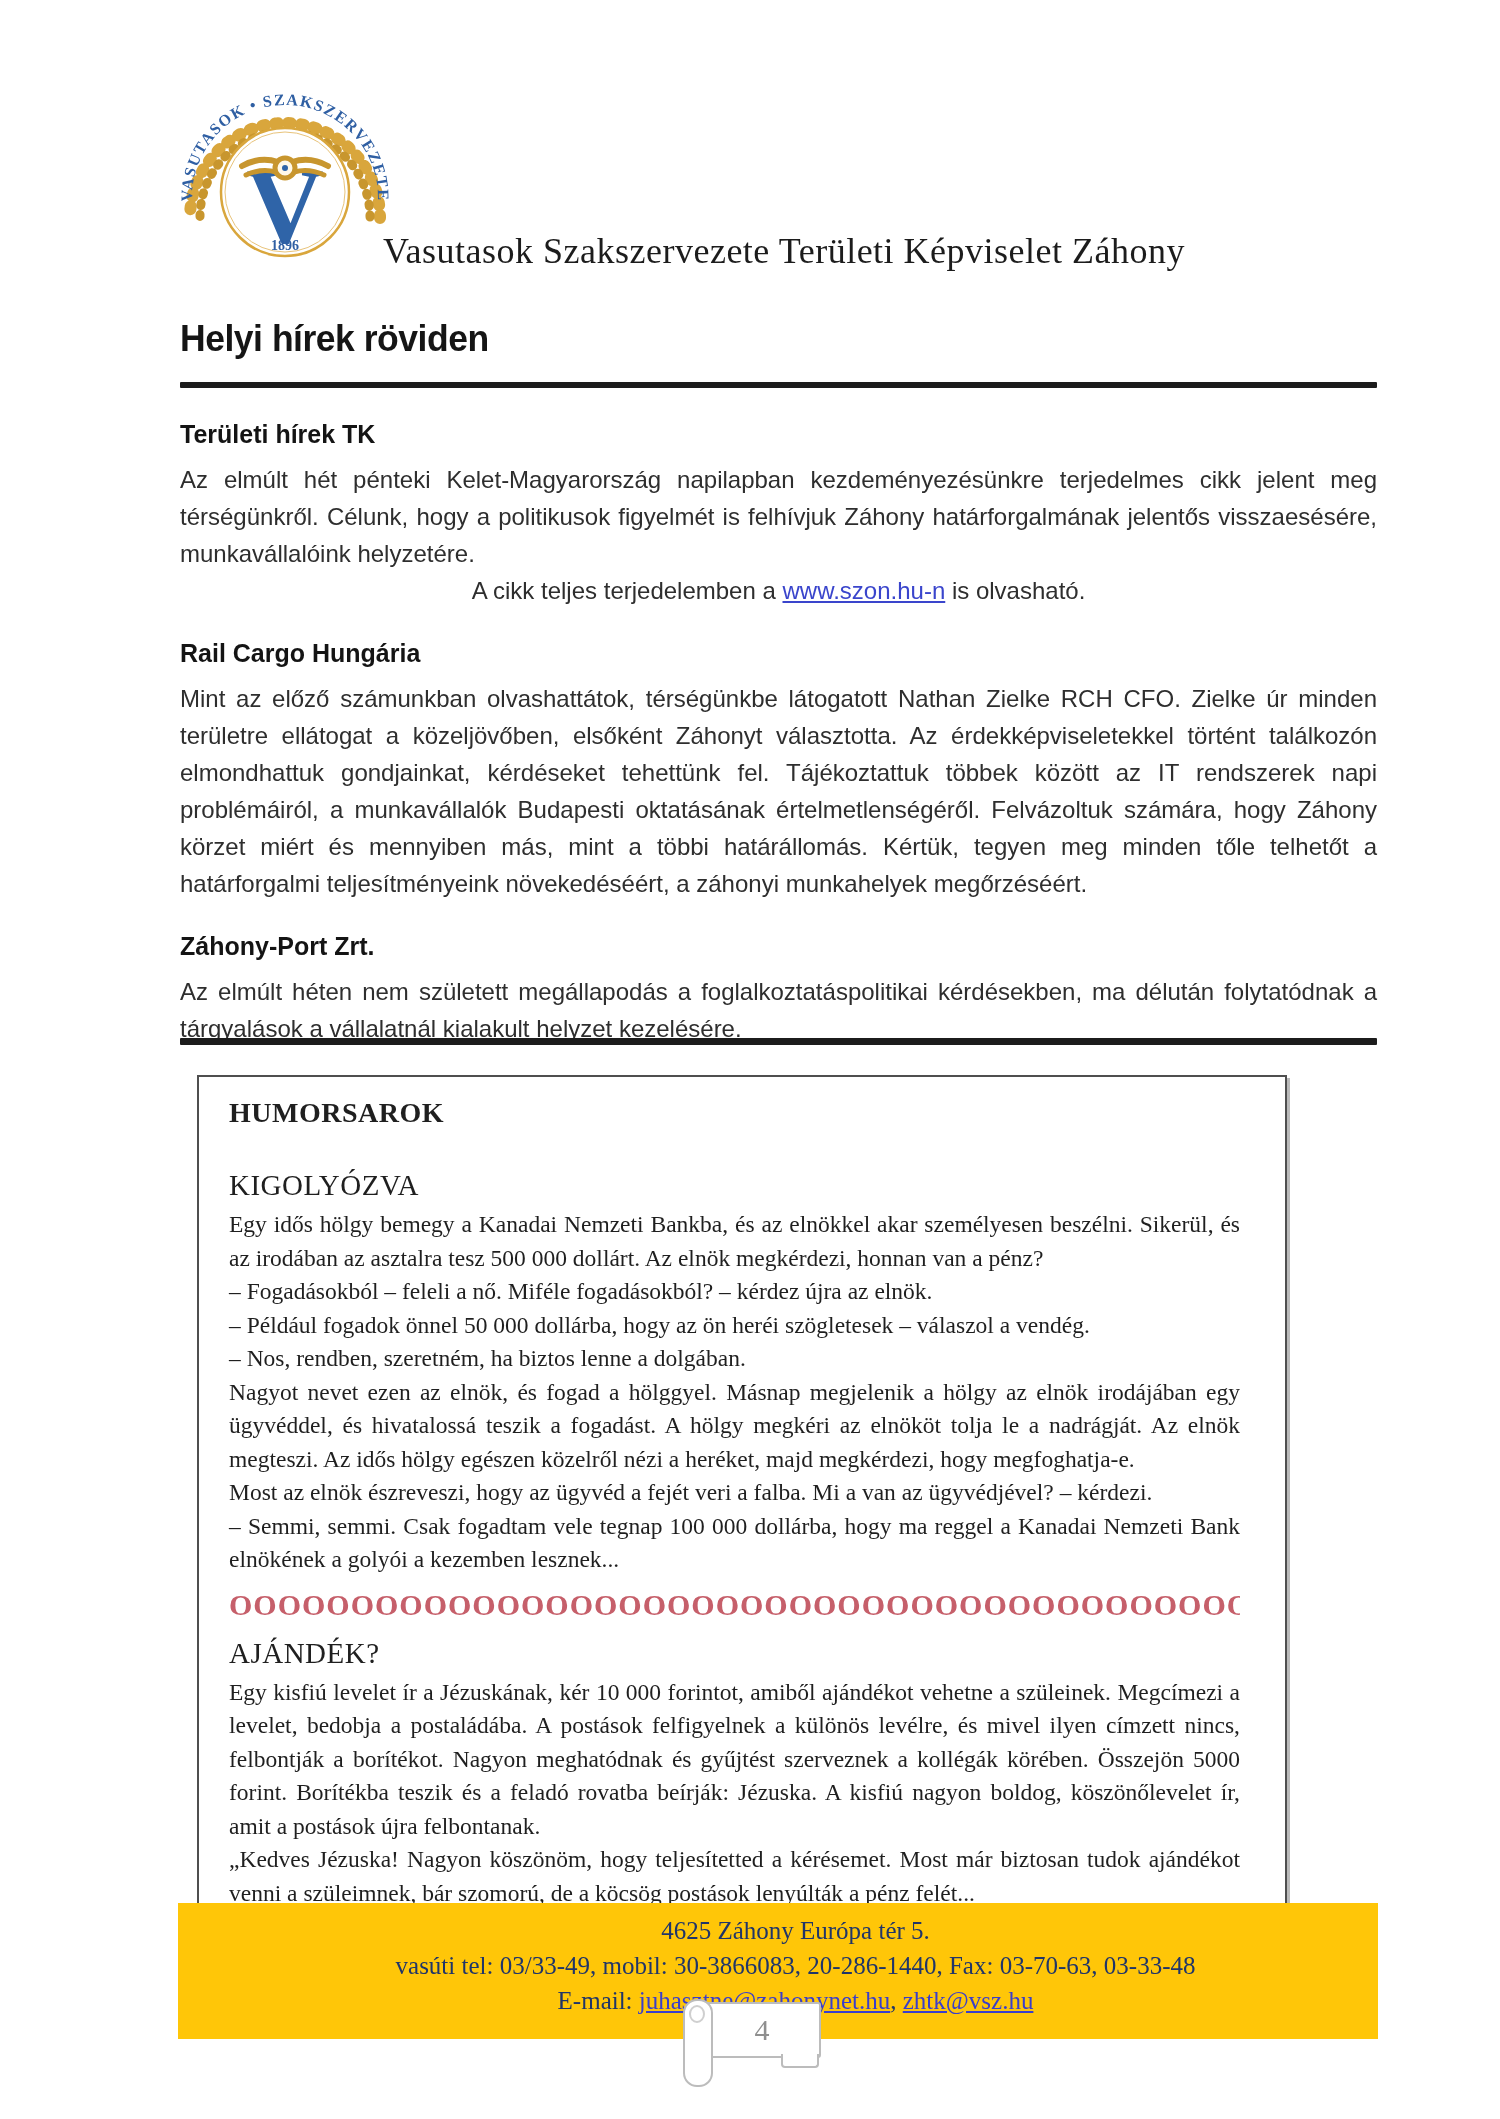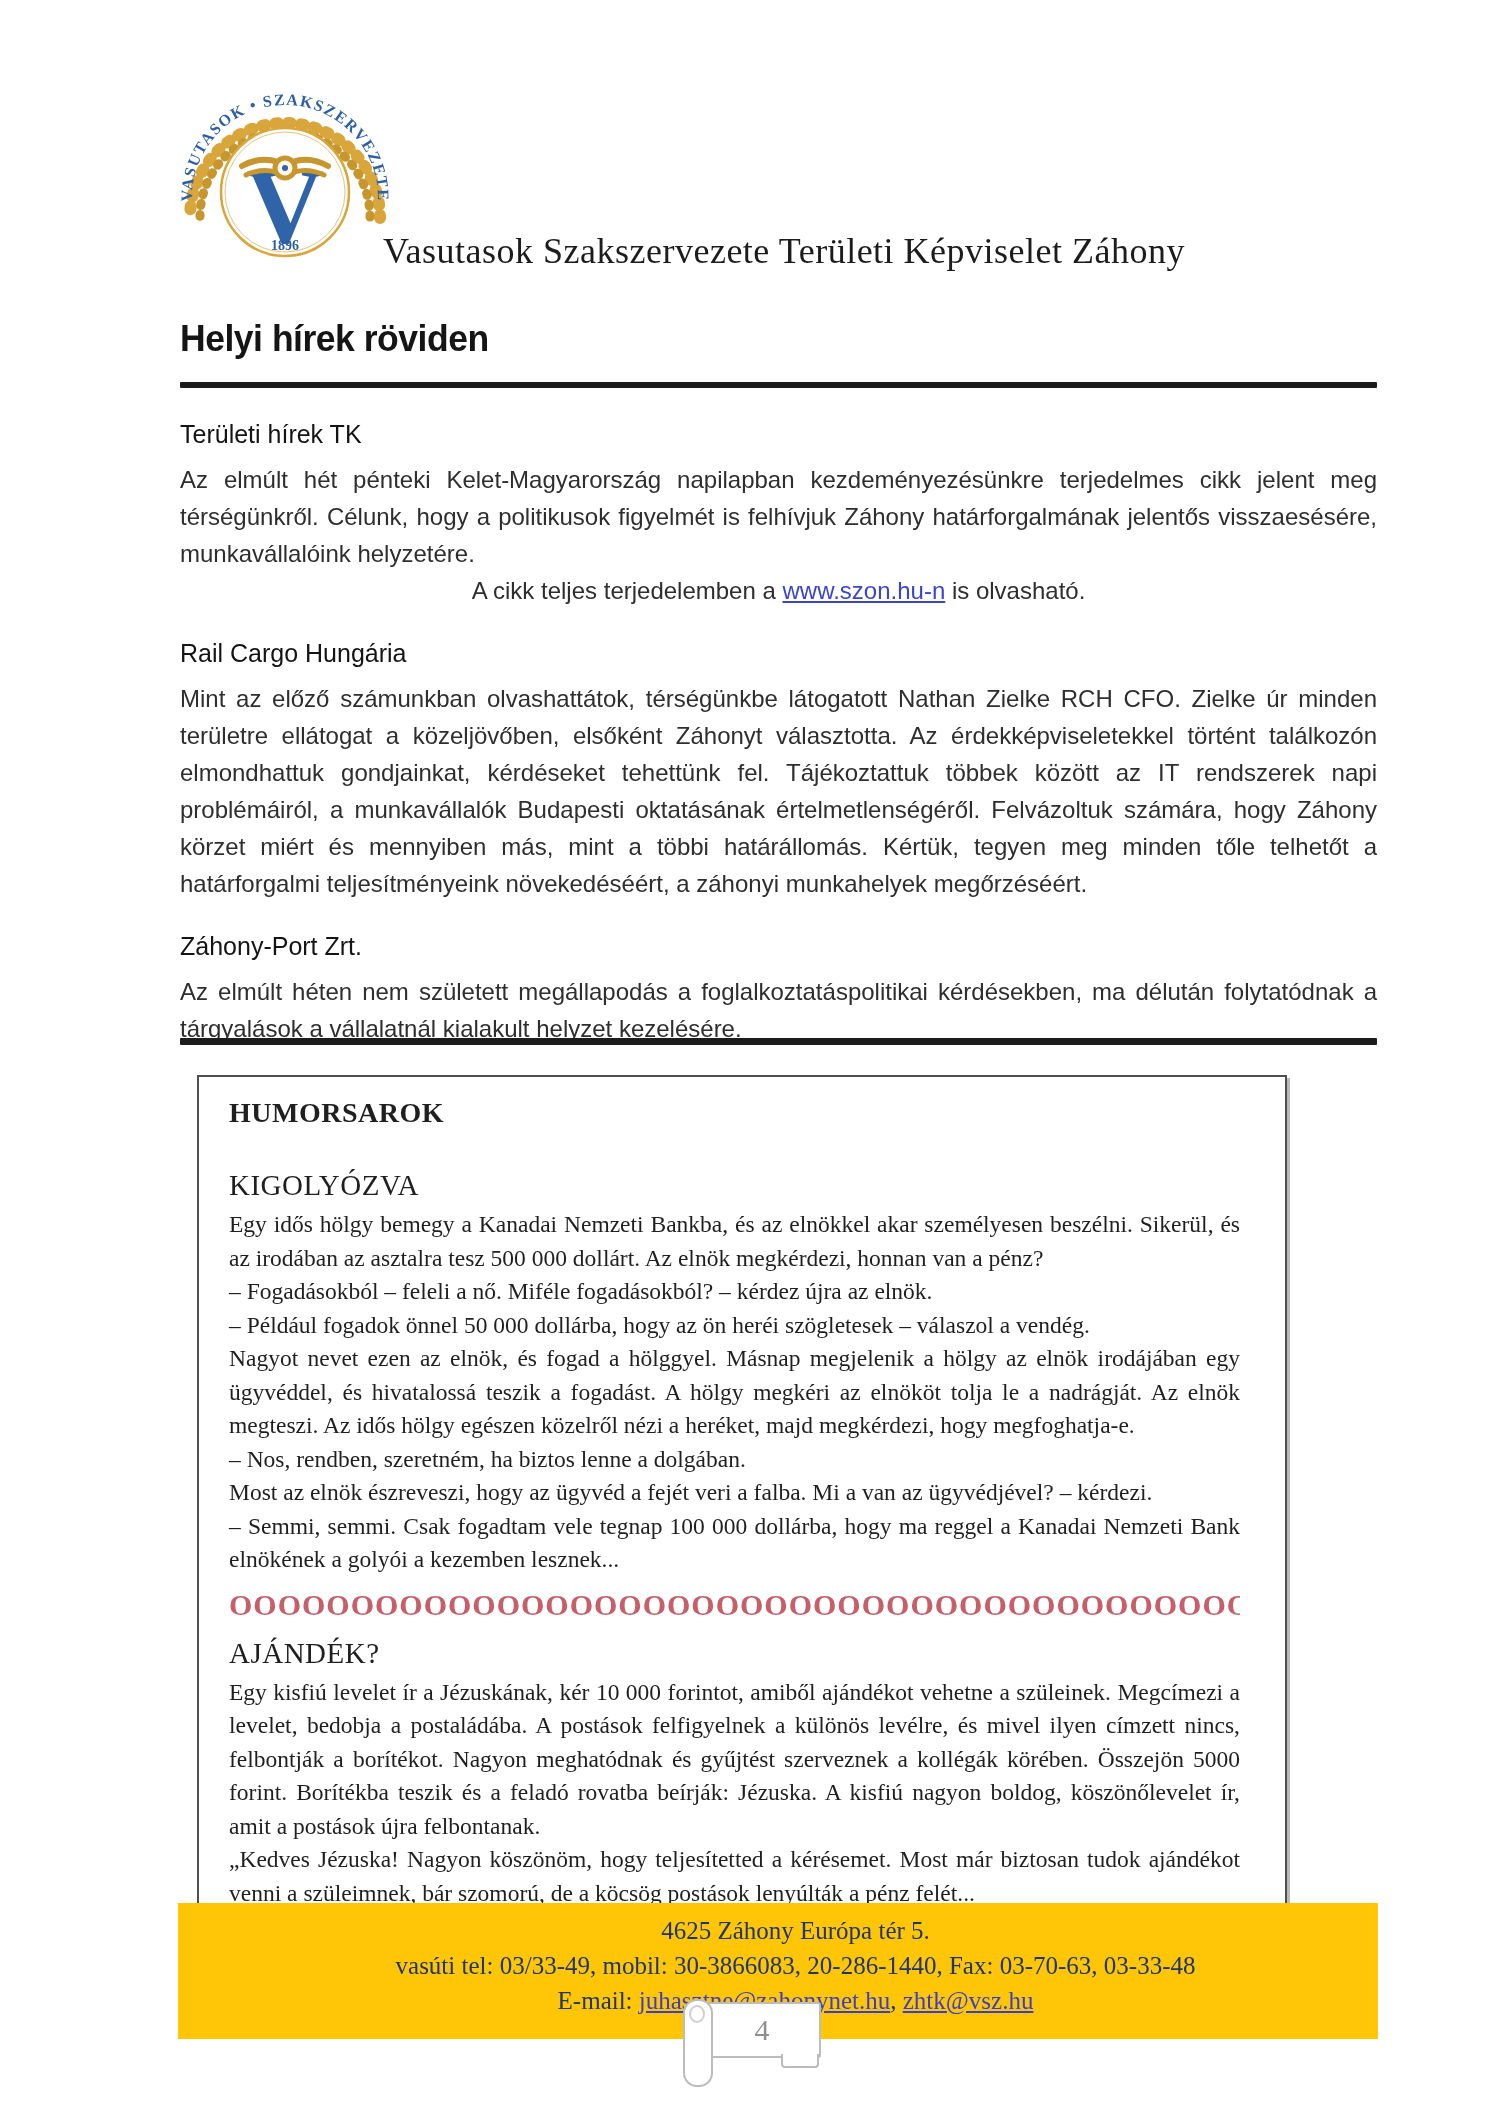--- a/index.html
+++ b/index.html
@@ -17,21 +17,21 @@
   }
   .page-heading{
     position:absolute;left:180px;top:318px;
     font-size:37px;font-weight:bold;letter-spacing:-.5px;color:#151515;
     transform:scaleX(.96);transform-origin:left;
   }
   .rule{position:absolute;left:180px;width:1197px;height:6px;background:#1c1c1c;border-radius:1px;}
   .rule1{top:382px;}
   
   .main{position:absolute;left:180px;top:420px;width:1197px;}
-  .main h3{font-size:25px;font-weight:normal;color:#141414;margin:0 0 12px 0;}
+  .main h3{font-size:25px;font-weight:bold;color:#141414;margin:0 0 12px 0;}
   .main .sec{margin-bottom:30px;}
   .main p{font-size:24px;line-height:37px;text-align:justify;margin:0;}
   .main p.follow{text-align:center;}
   a.link{color:#3a45cc;text-decoration:underline;cursor:pointer;}
   .rule2{position:absolute;left:180px;top:1038px;width:1197px;height:7px;background:#1c1c1c;}
   
   .humor{
     position:absolute;left:197px;top:1075px;width:1090px;box-sizing:border-box;
     border:2px solid #4f4f4f;box-shadow:3px 3px 0 rgba(130,130,130,.55);
     background:#fff;padding:20px 45px 16px 30px;
@@ -136,22 +136,22 @@
 
 <div class="rule rule2"></div>
 
 <div class="humor">
   <div class="humor-title">HUMORSAROK</div>
 
   <div class="joke-title">KIGOLYÓZVA</div>
   <p>Egy idős hölgy bemegy a Kanadai Nemzeti Bankba, és az elnökkel akar személyesen beszélni. Sikerül, és az irodában az asztalra tesz 500 000 dollárt. Az elnök megkérdezi, honnan van a pénz?</p>
   <p>– Fogadásokból – feleli a nő. Miféle fogadásokból? – kérdez újra az elnök.</p>
   <p>– Például fogadok önnel 50 000 dollárba, hogy az ön heréi szögletesek – válaszol a vendég.</p>
+  <p>– Nos, rendben, szeretném, ha biztos lenne a dolgában.</p>
   <p>Nagyot nevet ezen az elnök, és fogad a hölggyel. Másnap megjelenik a hölgy az elnök irodájában egy ügyvéddel, és hivatalossá teszik a fogadást. A hölgy megkéri az elnököt tolja le a nadrágját. Az elnök megteszi. Az idős hölgy egészen közelről nézi a heréket, majd megkérdezi, hogy megfoghatja-e.</p>
-  <p>– Nos, rendben, szeretném, ha biztos lenne a dolgában.</p>
   <p>Most az elnök észreveszi, hogy az ügyvéd a fejét veri a falba. Mi a van az ügyvédjével? – kérdezi.</p>
   <p>– Semmi, semmi. Csak fogadtam vele tegnap 100 000 dollárba, hogy ma reggel a Kanadai Nemzeti Bank elnökének a golyói a kezemben lesznek...</p>
 
   <div class="circle-divider">OOOOOOOOOOOOOOOOOOOOOOOOOOOOOOOOOOOOOOOOOOOOOOO</div>
 
   <div class="joke2-block">
     <div class="joke-title">AJÁNDÉK?</div>
     <p>Egy kisfiú levelet ír a Jézuskának, kér 10 000 forintot, amiből ajándékot vehetne a szüleinek. Megcímezi a levelet, bedobja a postaládába. A postások felfigyelnek a különös levélre, és mivel ilyen címzett nincs, felbontják a borítékot. Nagyon meghatódnak és gyűjtést szerveznek a kollégák körében. Összejön 5000 forint. Borítékba teszik és a feladó rovatba beírják: Jézuska. A kisfiú nagyon boldog, köszönőlevelet ír, amit a postások újra felbontanak.</p>
     <p>„Kedves Jézuska! Nagyon köszönöm, hogy teljesítetted a kérésemet. Most már biztosan tudok ajándékot venni a szüleimnek, bár szomorú, de a köcsög postások lenyúlták a pénz felét...</p>
   </div>

